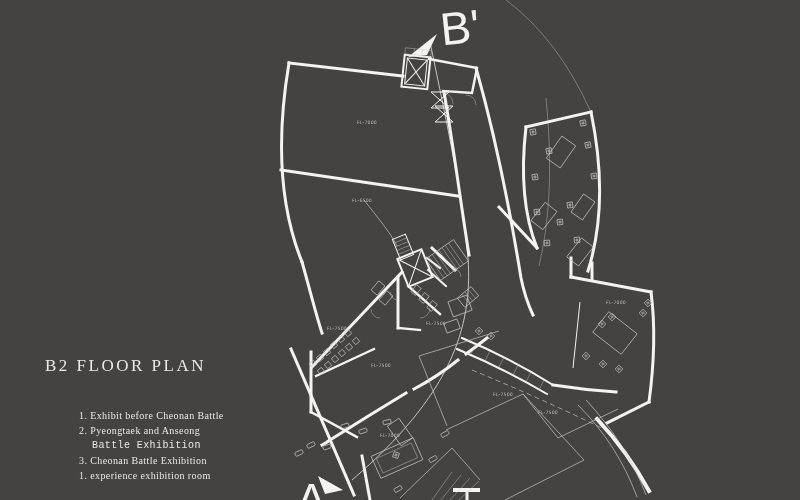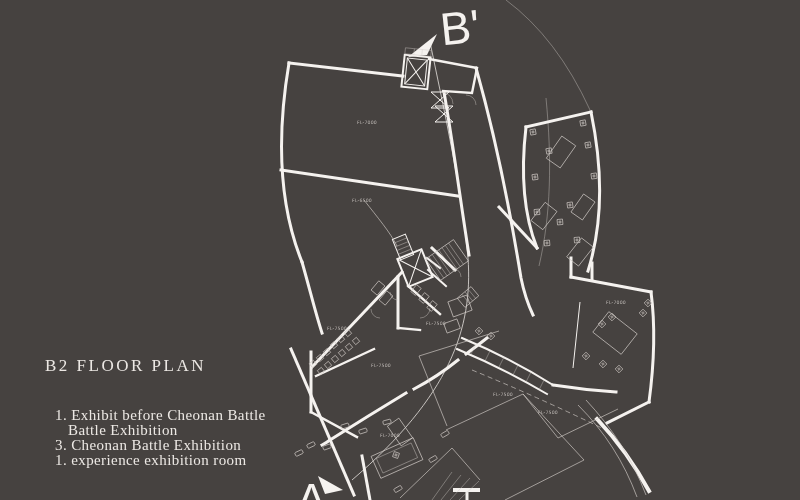--- a/index.html
+++ b/index.html
@@ -28,22 +28,22 @@
   .section{stroke:#e4e0dc;stroke-width:0.9;fill:none;opacity:0.9;}
   .fillw{fill:var(--wall);stroke:none;}
   .marker-letter{fill:var(--wall);font-family:"Liberation Sans",sans-serif;font-size:46px;}
   .fl-label{fill:var(--label);font-family:"DejaVu Sans",sans-serif;font-size:4.6px;letter-spacing:0.2px;text-anchor:middle;}
   
   .title{
     position:absolute;left:45px;top:356px;color:var(--text);
     font-size:17px;letter-spacing:2.5px;white-space:nowrap;
   }
   .legend{position:absolute;left:55px;top:408px;color:var(--text);}
-  .legend-line{font-size:15px;letter-spacing:0.4px;line-height:15px;white-space:nowrap;}
-  .legend-line.indent{padding-left:13px;}
+  .legend-line{font-size:10px;letter-spacing:0.4px;line-height:15px;white-space:nowrap;margin-left:24px;}
+  .legend-line.indent{padding-left:13px;font-family:Liberation Mono, monospace;}
 </style>
 </head>
 <body>
 
 <svg id="plan-svg" width="800" height="500" viewBox="0 0 800 500">
 
   <defs>
     <g id="case">
         <rect x="-2.7" y="-2.7" width="5.4" height="5.4" class="thin"></rect>
         <rect x="-0.9" y="-0.9" width="1.8" height="1.8" class="thin"></rect>
@@ -258,16 +258,17 @@
     <text class="fl-label" x="503" y="396">FL-7500</text>
     <text class="fl-label" x="616" y="304">FL-7000</text>
     <text class="fl-label" x="548" y="414">FL-7500</text>
   </g>
 </svg>
 
 <div class="title">B2 FLOOR PLAN</div>
 
 <div class="legend">
   <div class="legend-line">1. Exhibit before Cheonan Battle</div>
+  <div class="legend-line">2. Pyeongtaek and Anseong</div>
   <div class="legend-line indent">Battle Exhibition</div>
   <div class="legend-line">3. Cheonan Battle Exhibition</div>
   <div class="legend-line">1. experience exhibition room</div>
 </div>
 
 </body></html>

